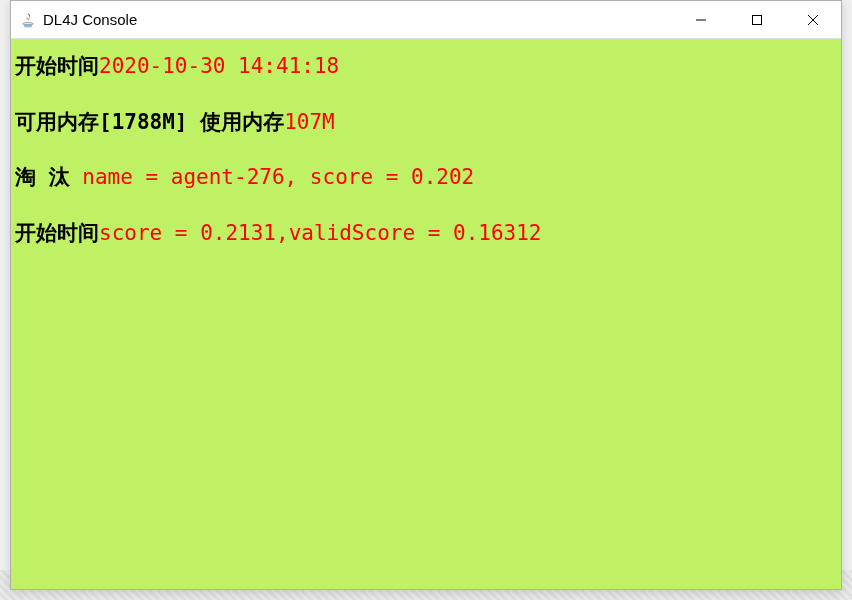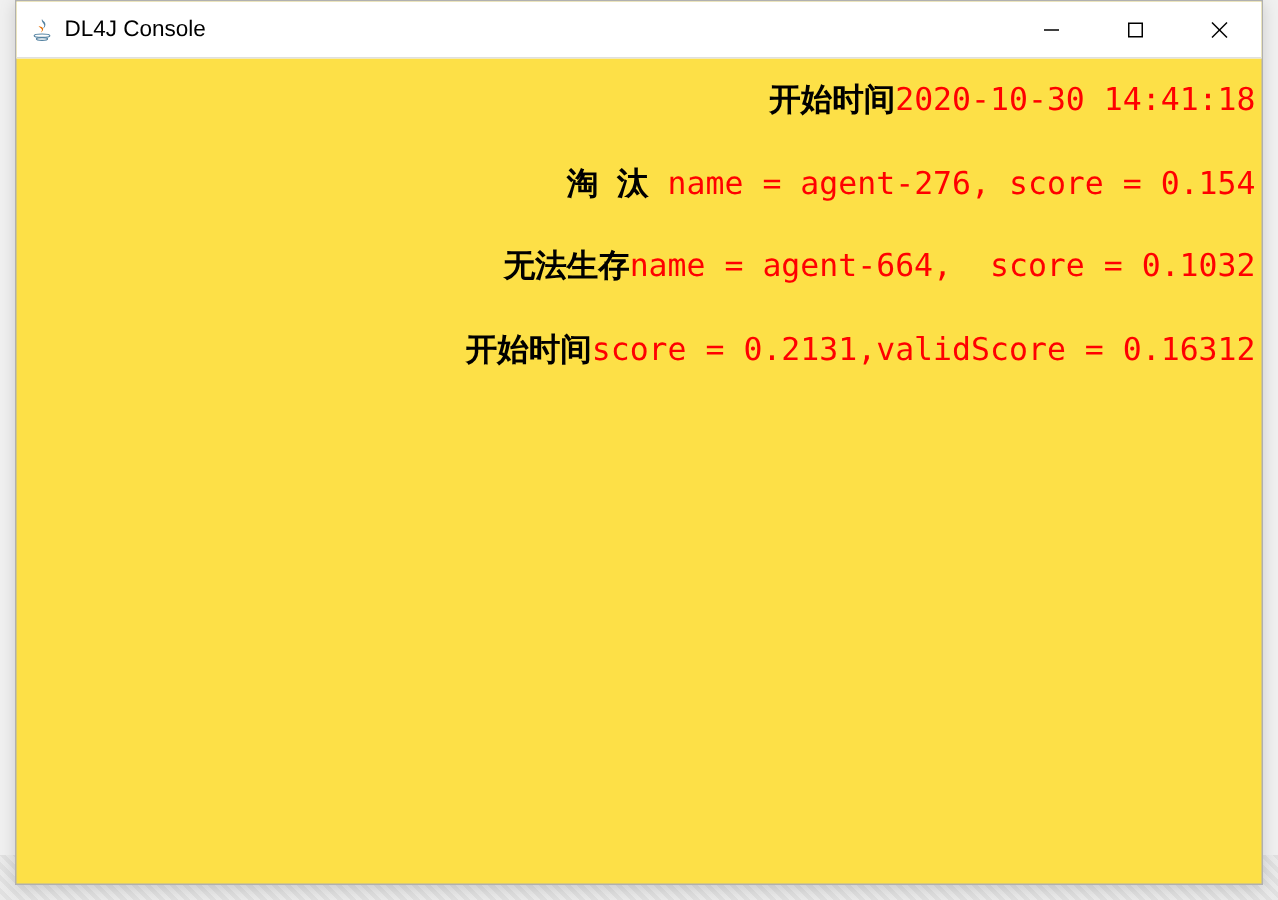--- a/index.html
+++ b/index.html
@@ -14,21 +14,21 @@
       height: 600px;
       overflow: hidden;
       position: relative;
     }
     .window {
       position: absolute;
       top: 0;
       left: 10px;
       width: 832px;
       height: 590px;
-      background: #fde047;
+      background: #bef264;
       border: 1px solid #b0b0b0;
       box-shadow: 0 2px 10px rgba(0,0,0,0.15);
     }
     .titlebar {
       height: 38px;
       background: #ffffff;
       border-bottom: 1px solid #e0e0e0;
       display: flex;
       align-items: center;
       padding-left: 8px;
@@ -68,21 +68,20 @@
     }
     .console-content {
       padding: 12px 4px;
       font-family: "SimSun", "NSimSun", monospace;
       font-size: 21px;
       line-height: 1.5;
     }
     .line {
       margin-bottom: 24px;
       white-space: pre;
-      text-align: right;
     }
     .label-black {
       color: #000000;
       font-weight: bold;
     }
     .value-red {
       color: #ff0000;
     }
     .bg-bottom {
       position: absolute;
@@ -126,17 +125,17 @@
         <svg viewBox="0 0 12 12">
             <line x1="1" y1="1" x2="11" y2="11" stroke="#000" stroke-width="1"></line>
             <line x1="11" y1="1" x2="1" y2="11" stroke="#000" stroke-width="1"></line>
           </svg>
       </div>
     </div>
   </div>
 
   <div class="console-content">
     <div class="line"><span class="label-black">开始时间</span><span class="value-red">2020-10-30 14:41:18</span></div>
-    <div class="line"><span class="label-black">淘 汰 </span><span class="value-red">name = agent-276, score = 0.154</span></div>
-    <div class="line"><span class="label-black">无法生存</span><span class="value-red">name = agent-664,  score = 0.1032</span></div>
+    <div class="line"><span class="label-black">可用内存[1788M] 使用内存</span><span class="value-red">107M</span></div>
+    <div class="line"><span class="label-black">淘 汰 </span><span class="value-red">name = agent-276, score = 0.202</span></div>
     <div class="line"><span class="label-black">开始时间</span><span class="value-red">score = 0.2131,validScore = 0.16312</span></div>
   </div>
 </div>
 
 </body></html>

